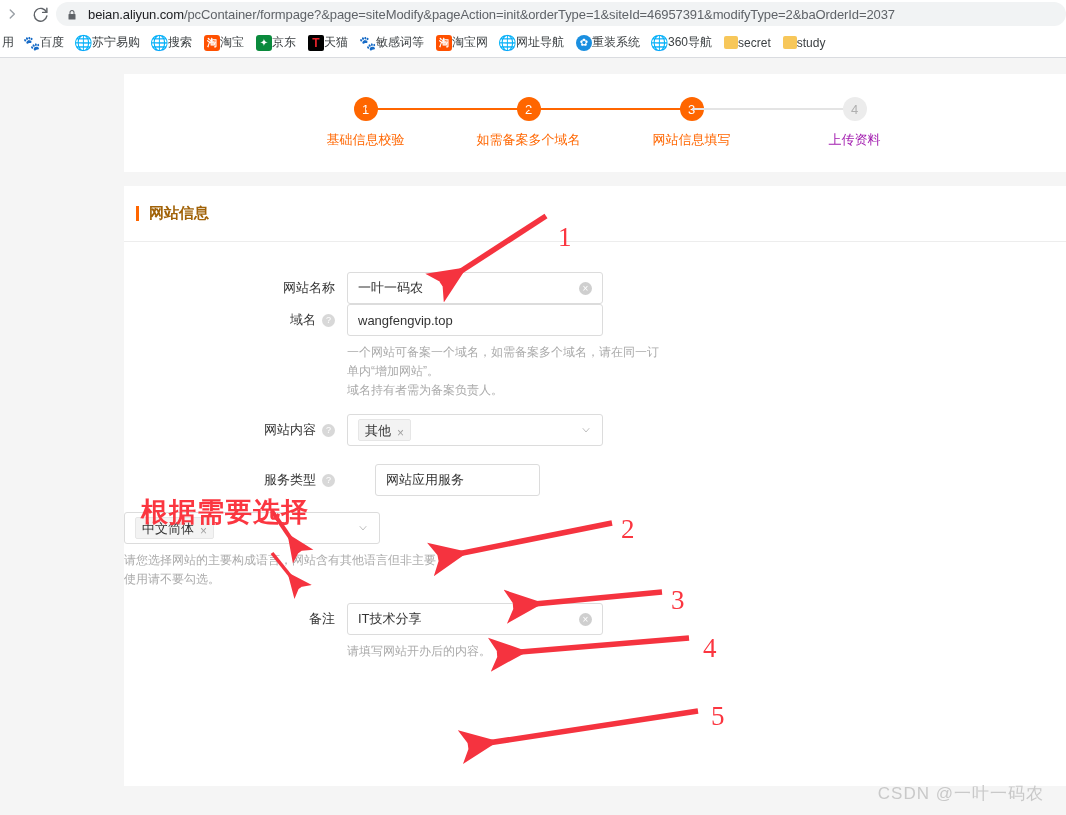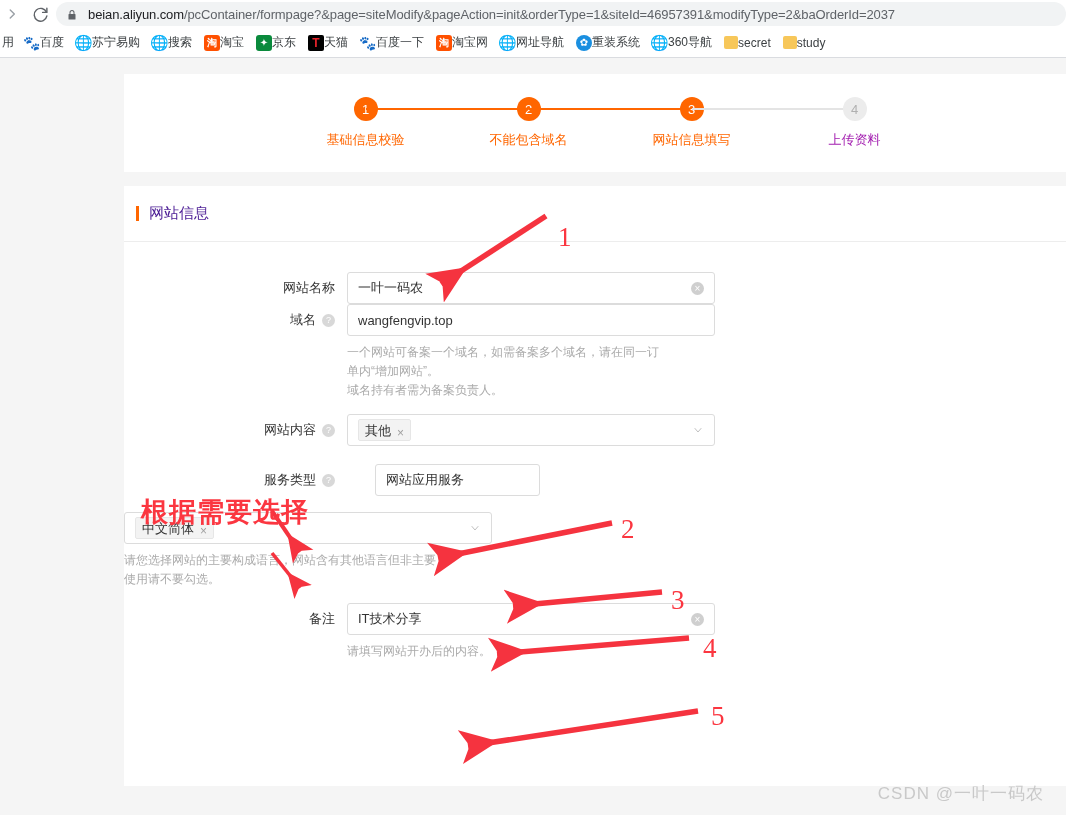--- a/index.html
+++ b/index.html
@@ -155,21 +155,21 @@
   #card-header {
     height: 56px;
     display: flex;
     align-items: center;
     padding-left: 12px;
     border-bottom: 1px solid #ededed;
   }
   #card-header .bar {
     width: 3px; height: 15px; background: #f60; margin-right: 10px;
   }
-  #card-title { font-size: 15px; color: #4c1d95; font-weight: normal; }
+  #card-title { font-size: 15px; color: #a16207; font-weight: bold; }
 
   .form-body { padding-top: 30px; }
   .form-row {
     display: flex;
     align-items: flex-start;
     margin-bottom: 0;
   }
   .form-label {
     width: 223px;
     text-align: right;
@@ -191,21 +191,21 @@
     color: #fff;
     font-size: 9px;
     line-height: 13px;
     text-align: center;
     margin-left: 6px;
     flex: none;
   }
   .form-field { flex: 1; }
 
   .inp {
-    width: 368px;
+    width: 256px;
     height: 32px;
     border: 1px solid #dcdcdc;
     border-radius: 3px;
     background: #fff;
     display: flex;
     align-items: center;
     padding: 0 10px;
     font-size: 13px;
     color: #333;
     position: relative;
@@ -333,21 +333,21 @@
       <span class="bm-label">京东</span>
     </div>
     <div class="bookmark">
       <span class="favicon fav-tmall">
           <span class="t">T</span>
         </span>
       <span class="bm-label">天猫</span>
     </div>
     <div class="bookmark">
       <span class="favicon fav-baidu">🐾</span>
-      <span class="bm-label">百度一下</span>
+      <span class="bm-label">敏感词等</span>
     </div>
     <div class="bookmark">
       <span class="favicon fav-taobao">淘</span>
       <span class="bm-label">淘宝网</span>
     </div>
     <div class="bookmark">
       <span class="favicon fav-globe">🌐</span>
       <span class="bm-label">网址导航</span>
     </div>
     <div class="bookmark">
@@ -374,21 +374,21 @@
 
     <div id="steps-card">
       <div id="steps">
         <div class="step">
           <div class="step-circle">1</div>
           <div class="step-label">基础信息校验</div>
         </div>
         <div class="step-line"></div>
         <div class="step">
           <div class="step-circle">2</div>
-          <div class="step-label">不能包含域名</div>
+          <div class="step-label">如需备案多个域名</div>
         </div>
         <div class="step-line"></div>
         <div class="step">
           <div class="step-circle">3</div>
           <div class="step-label">网站信息填写</div>
         </div>
         <div class="step-line inactive"></div>
         <div class="step inactive">
           <div class="step-circle">4</div>
           <div class="step-label">上传资料</div>

